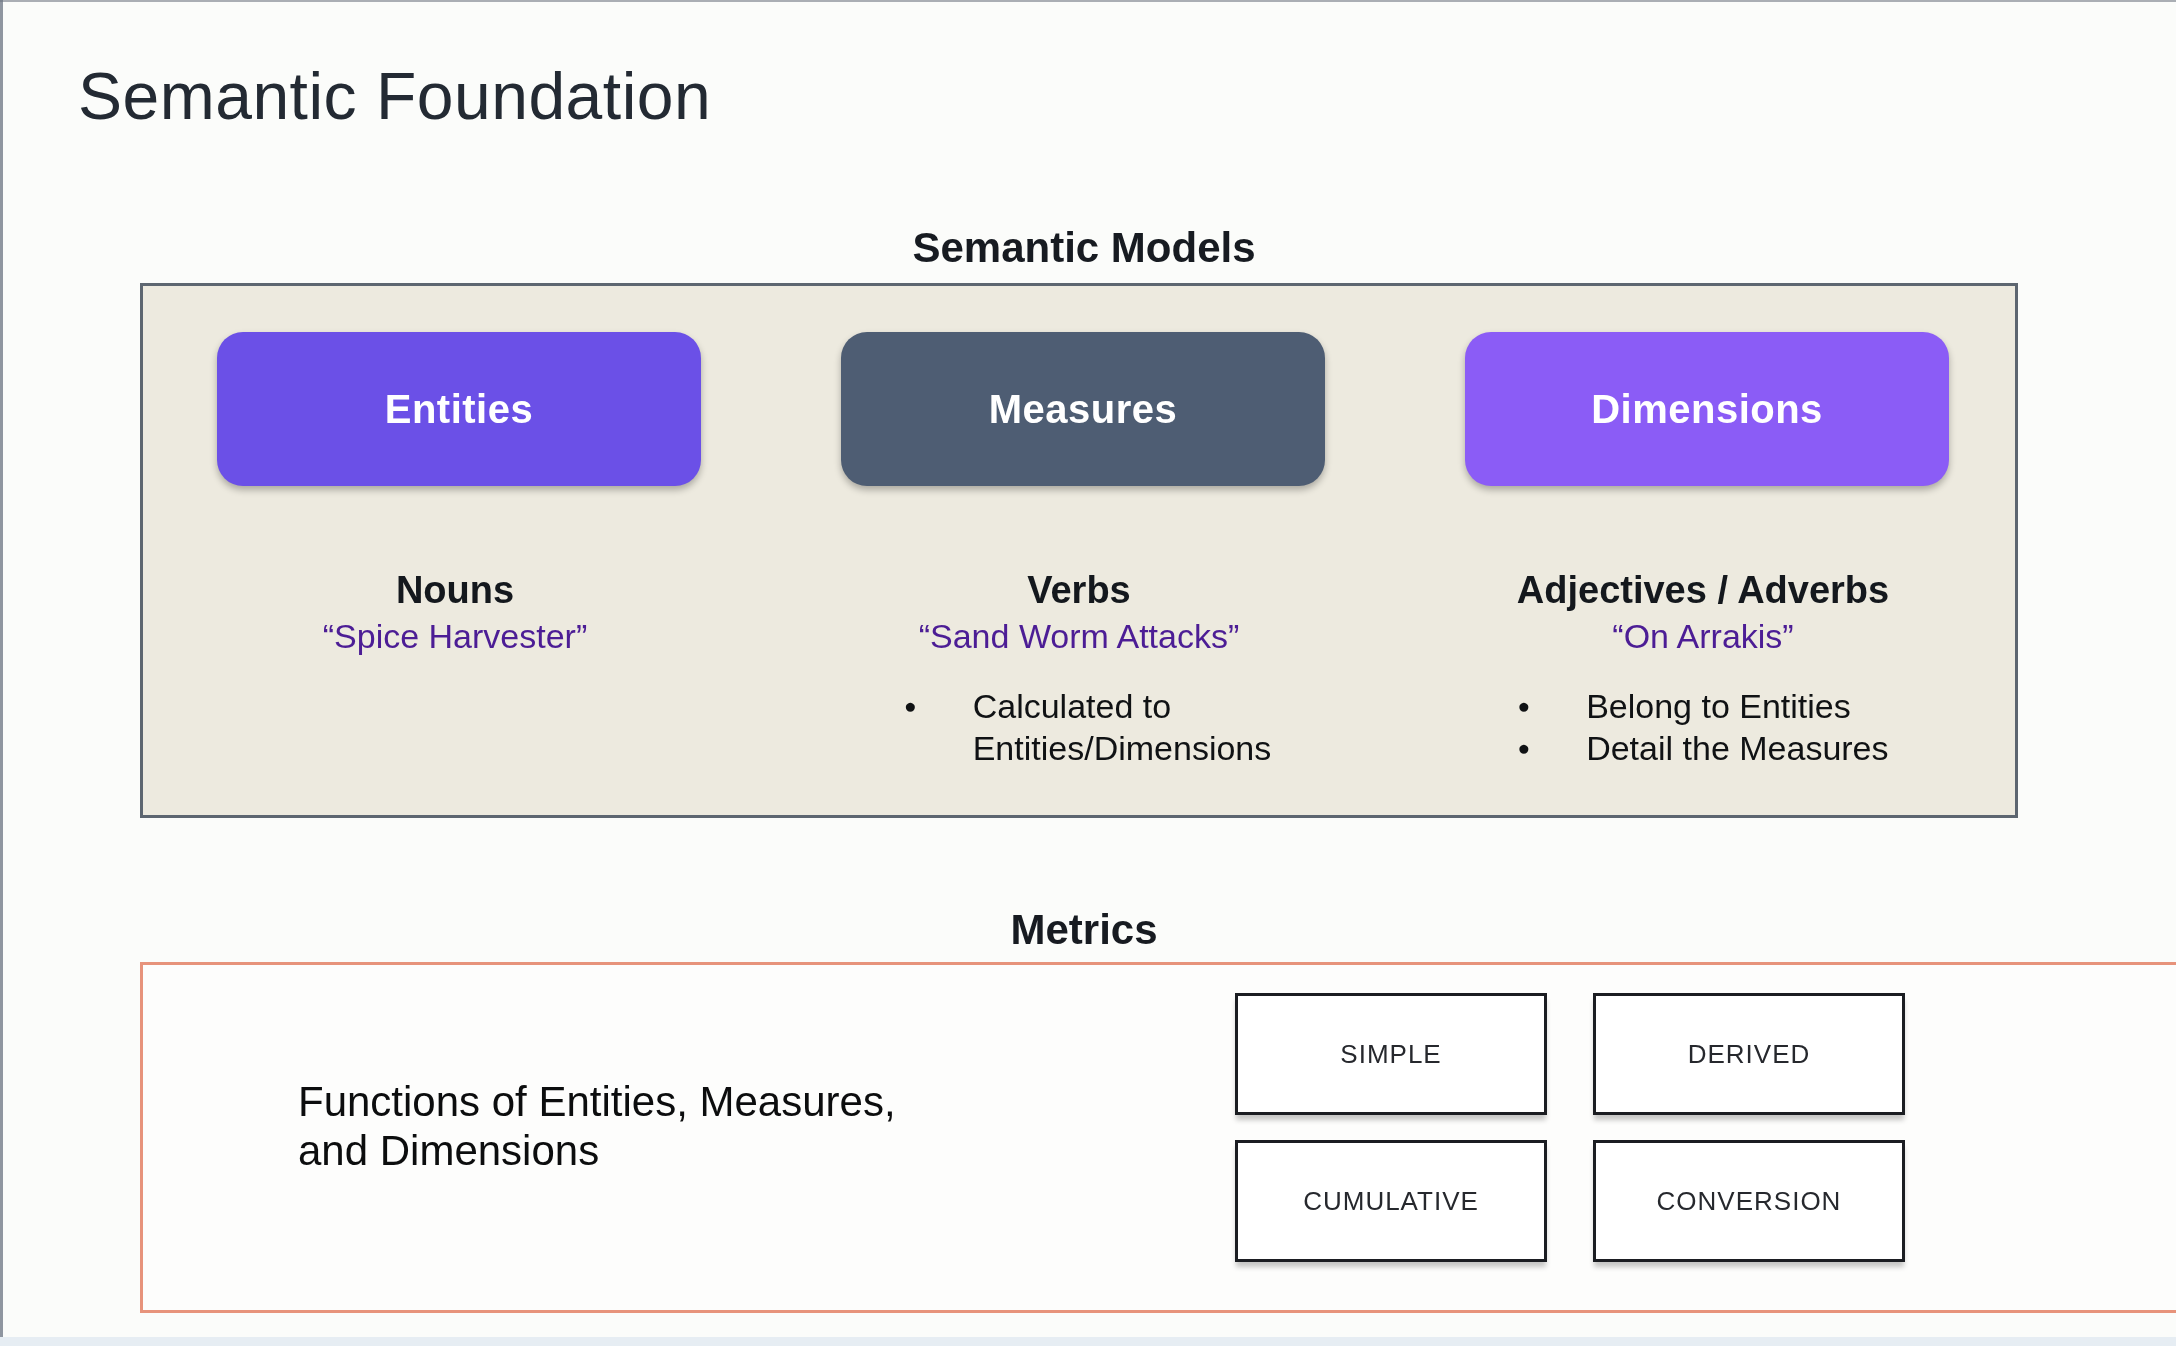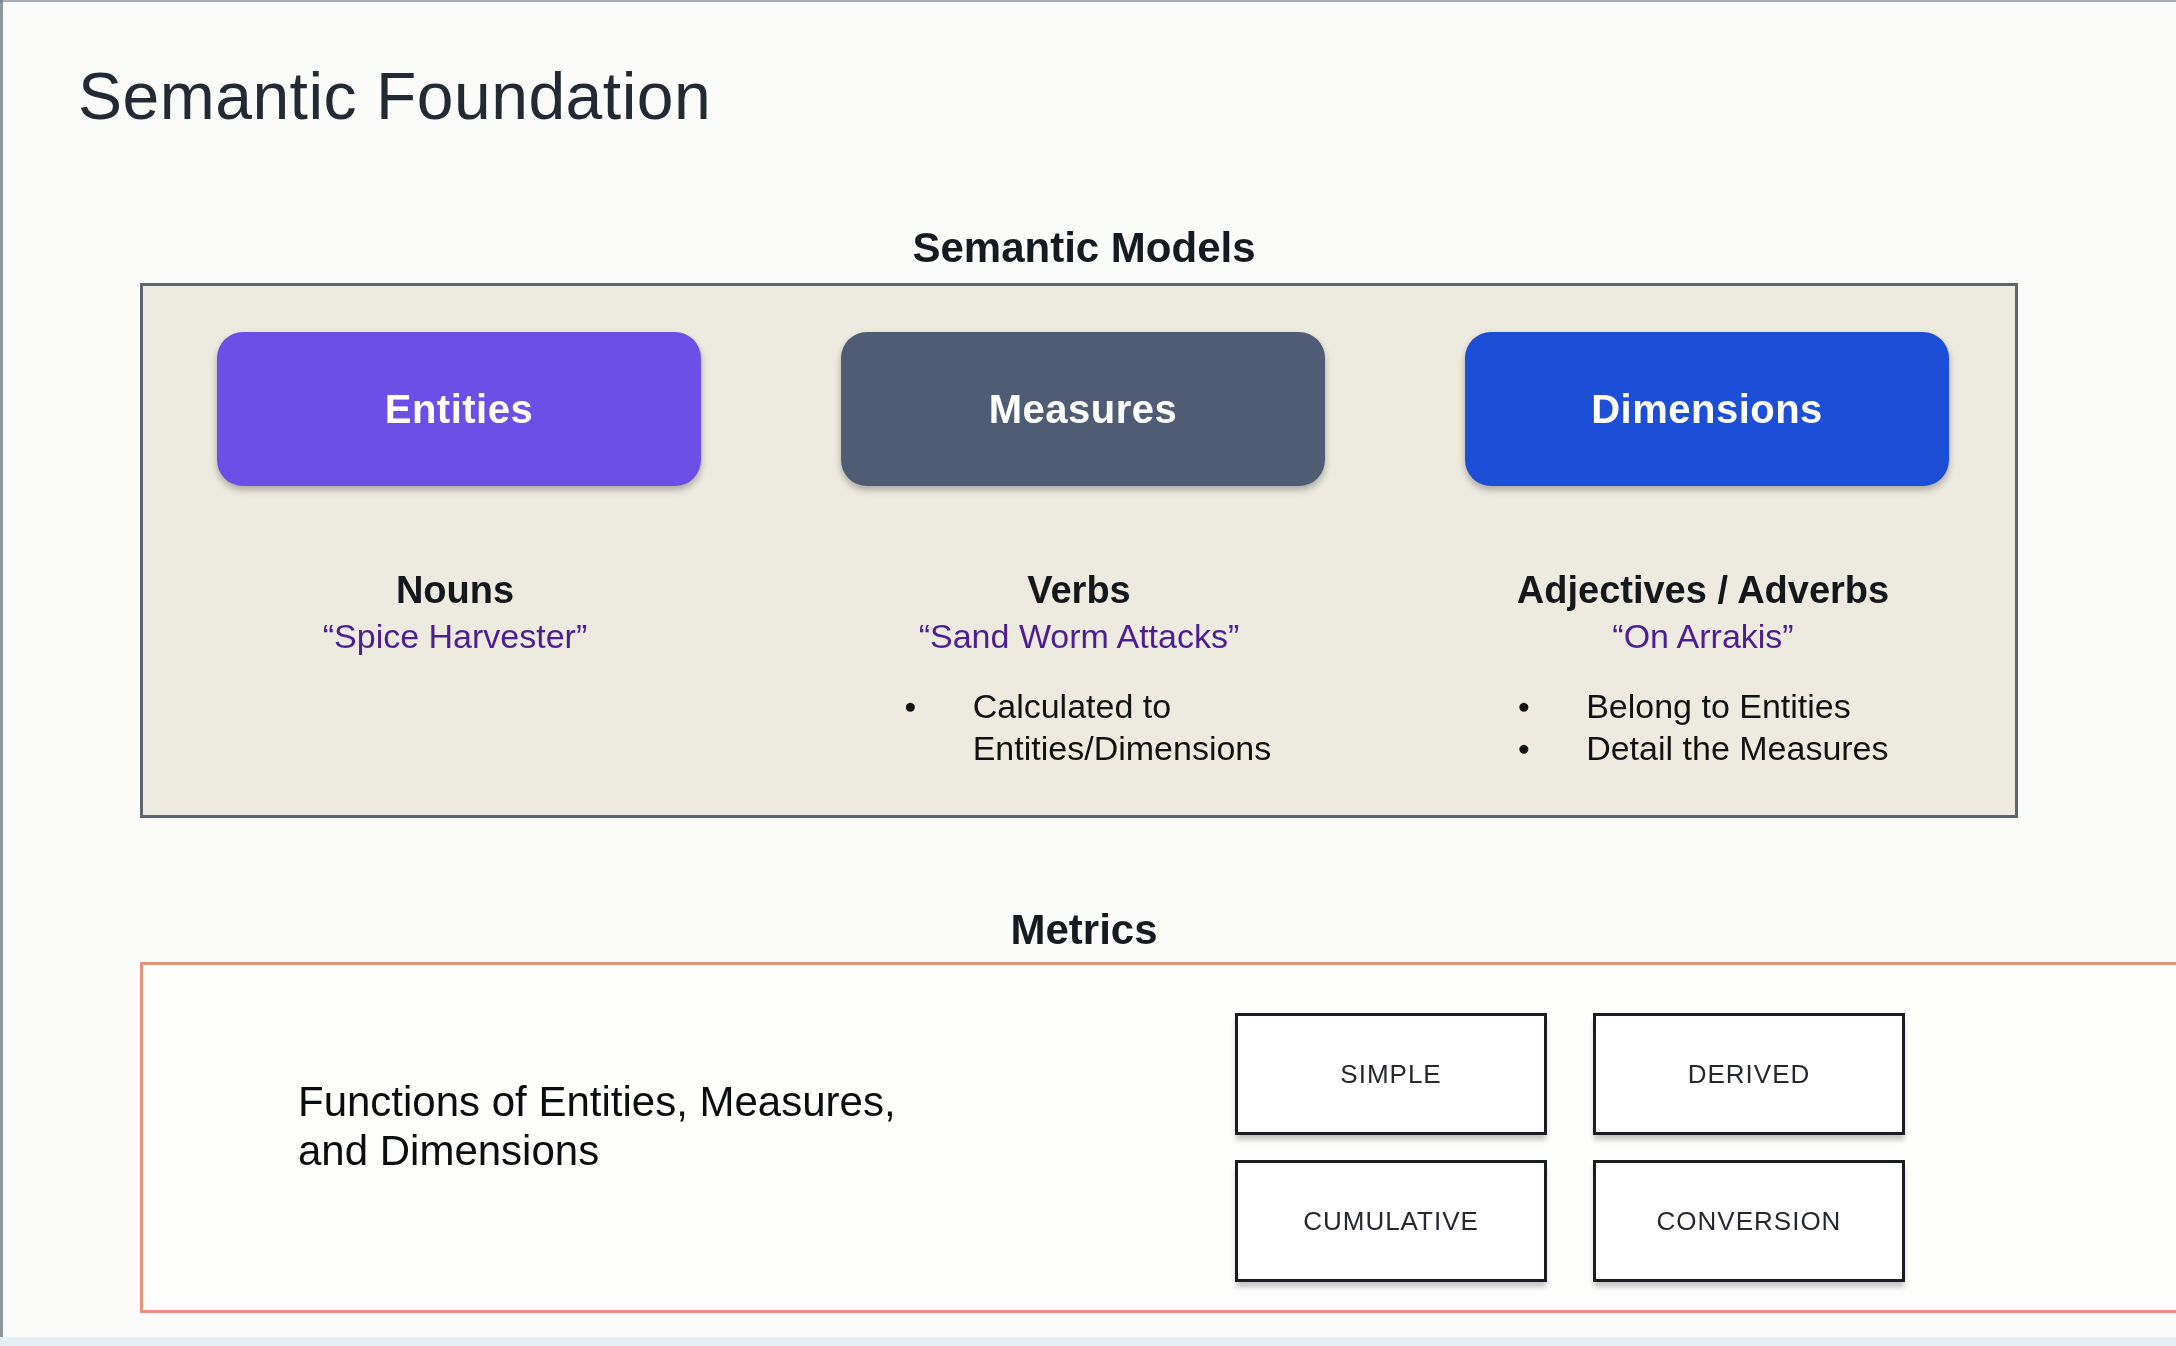--- a/index.html
+++ b/index.html
@@ -61,21 +61,21 @@
 
   .metrics-panel{
     position:absolute;left:140px;top:962px;width:2124px;height:351px;
     background:#FDFDFC;border:3px solid #E7937B;box-sizing:border-box;
   }
   .metrics-desc{
     position:absolute;left:155px;top:112px;
     font-size:42px;font-weight:400;color:#0C0D0E;line-height:1.17;
   }
   .metric-grid{
-    position:absolute;left:1092px;top:48px;
+    position:absolute;left:1092px;top:28px;
     display:grid;grid-template-columns:312px 312px;grid-auto-rows:122px;
     column-gap:46px;row-gap:25px;
   }
   .metric-box{
     background:#FFFFFF;border:3px solid #1B1D22;box-sizing:border-box;
     display:flex;align-items:center;justify-content:center;
     box-shadow:0 6px 5px -1px rgba(0,0,0,.22);
   }
   .metric-box span{
     font-size:26px;letter-spacing:1px;color:#26282D;
@@ -109,21 +109,21 @@
       <div class="role">Verbs</div>
       <div class="example">“Sand Worm Attacks”</div>
       <ul class="bullets narrow">
         <li>
             <span>Calculated to Entities/Dimensions</span>
           </li>
       </ul>
     </div>
 
     <div class="model-col">
-      <div class="model-btn" style="background: #1d4ed8;">
+      <div class="model-btn" style="background: #8b5cf6;">
         <span class="btn-label">Dimensions</span>
       </div>
       <div class="role">Adjectives / Adverbs</div>
       <div class="example">“On Arrakis”</div>
       <ul class="bullets">
         <li>
             <span>Belong to Entities</span>
           </li>
         <li>
             <span>Detail the Measures</span>

